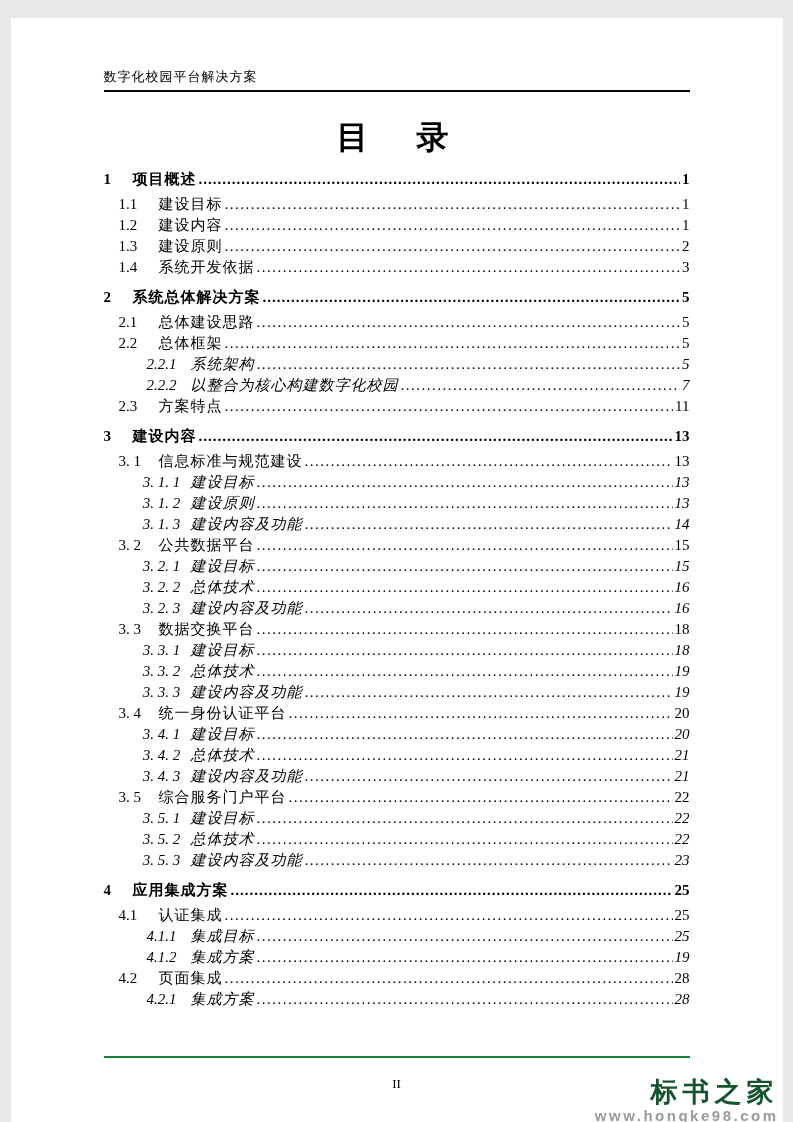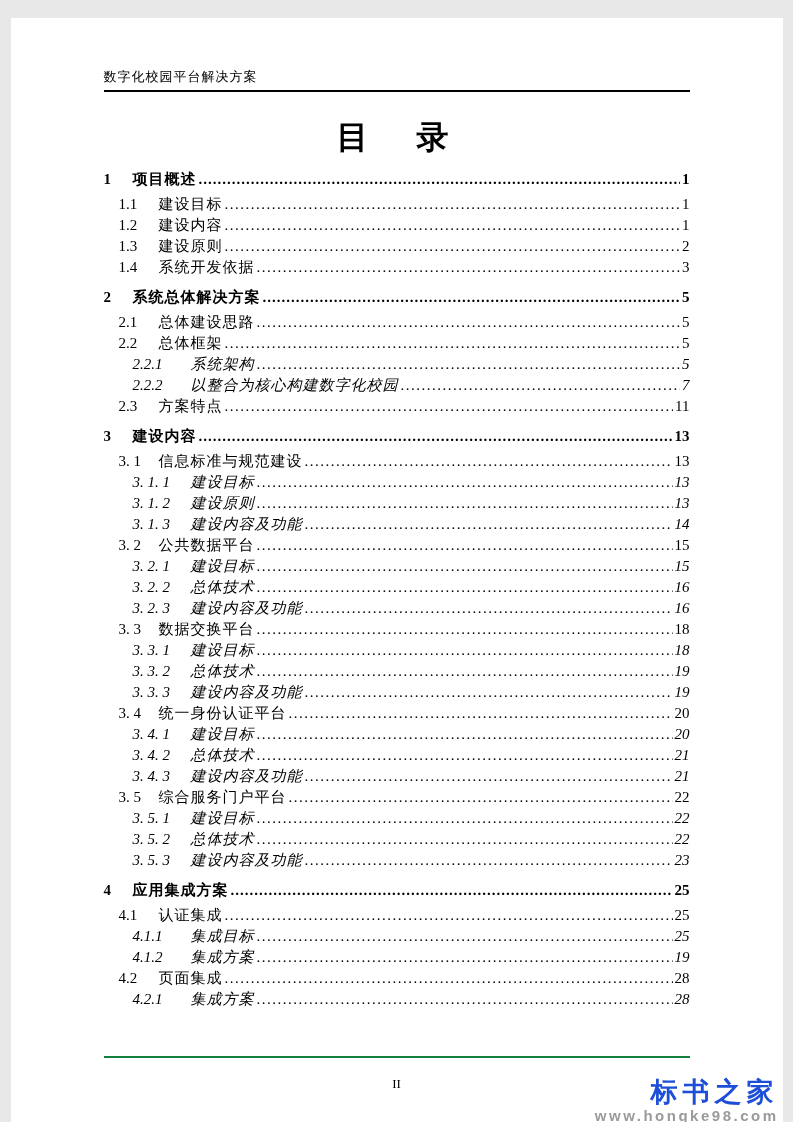--- a/index.html
+++ b/index.html
@@ -61,21 +61,21 @@
   .toc-row .pg { flex:0 0 auto; text-align:right; }
 
   .lvl1 { font-weight:bold; font-size:15px; margin-top:9px; margin-bottom:4px; }
   .lvl1 .num { width:29px; }
   .lvl1 .leader::after { font-weight:bold; letter-spacing:1px; }
 
   .lvl2 { padding-left:15px; }
   .lvl2 .num { width:40px; }
 
   .lvl3 { padding-left:29px; font-style:italic; }
-  .lvl3 .num { width:58px; }
+  .lvl3 .num { width:58px;text-align:center; }
   .lvl3 .pg { font-style:italic; }
 
   
   .doc-footer {
     position:absolute;
     left:93px; right:93px; top:1038px;
     border-top:2px solid #15803d;
     text-align:center;
     font-size:13px;
     padding-top:18px;
@@ -86,21 +86,21 @@
     position:absolute;
     right:4px; top:1060px;
     text-align:right;
     line-height:1.05;
     font-family:"Liberation Sans","DejaVu Sans",sans-serif;
   }
   .watermark .wm-name {
     font-size:27px;
     font-weight:bold;
     letter-spacing:5px;
-    color:#1d4ed8;
+    color:#14532d;
   }
   .watermark .wm-url {
     font-size:15px;
     font-weight:bold;
     letter-spacing:2.5px;
     color:#9a9a9a;
     margin-top:2px;
   }
 </style>
 </head>

